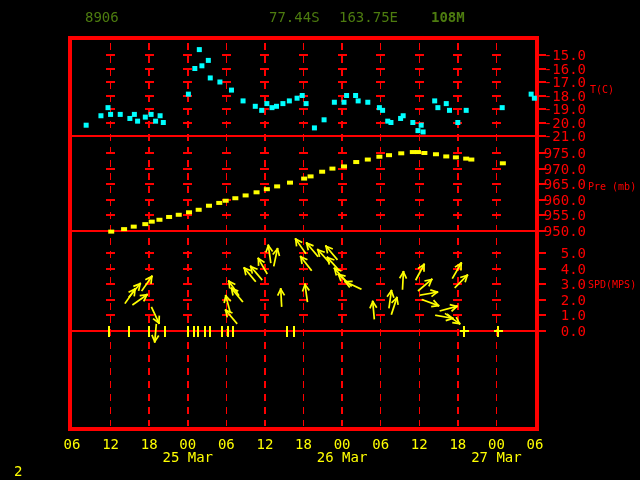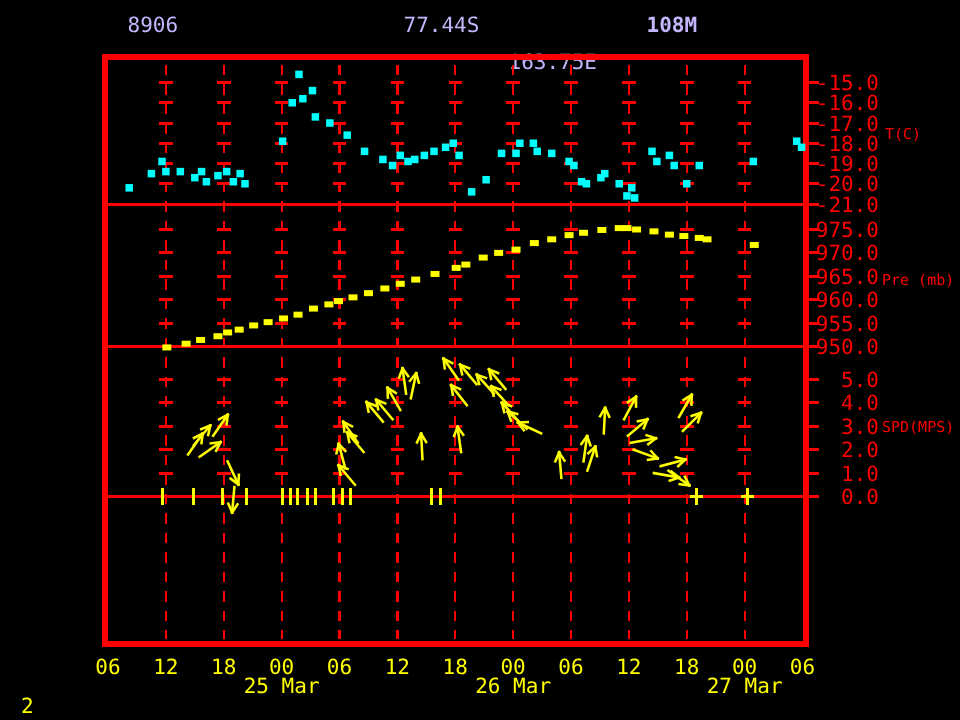--- a/index.html
+++ b/index.html
@@ -1,30 +1,30 @@
 <!DOCTYPE html>
 <html><head>
 <meta charset="utf-8">
 <style>
   html,body{margin:0;padding:0;background:#000;}
   .screen{position:relative;width:640px;height:480px;background:#000;overflow:hidden;
           font-family:"DejaVu Sans Mono", monospace;}
-  .ytext{position:absolute;color:#c4b5fd;font-size:14px;white-space:pre;line-height:14px;}
+  .ytext{position:absolute;color:#4d7c0f;font-size:14px;white-space:pre;line-height:14px;}
   .page-num{position:absolute;left:14px;top:463px;color:#ffff00;font-size:14px;}
   svg{position:absolute;left:0;top:0;}
   svg text{font-family:"DejaVu Sans Mono", monospace;}
 </style>
 </head>
 <body>
 
 <div class="screen">
 
   <div class="ytext" style="left:85px;top:10px;">8906</div>
   <div class="ytext" style="left:269px;top:10px;">77.44S</div>
-  <div class="ytext" style="left:339px;top:10px;margin-top:25px;">163.75E</div>
+  <div class="ytext" style="left:339px;top:10px;">163.75E</div>
   <div class="ytext" style="left:431px;top:10px;font-weight:bold;">108M</div>
 
   <svg id="plot" width="640" height="480">
       <line x1="110.58333333333334" y1="43" x2="110.58333333333334" y2="426" stroke="#ff0000" stroke-width="1.5" stroke-dasharray="7 6" shape-rendering="crispEdges"></line>
       <line x1="106.08333333333334" y1="55" x2="115.08333333333334" y2="55" stroke="#ff0000" stroke-width="2" shape-rendering="crispEdges"></line>
       <line x1="106.08333333333334" y1="68.5" x2="115.08333333333334" y2="68.5" stroke="#ff0000" stroke-width="2" shape-rendering="crispEdges"></line>
       <line x1="106.08333333333334" y1="82" x2="115.08333333333334" y2="82" stroke="#ff0000" stroke-width="2" shape-rendering="crispEdges"></line>
       <line x1="106.08333333333334" y1="95.5" x2="115.08333333333334" y2="95.5" stroke="#ff0000" stroke-width="2" shape-rendering="crispEdges"></line>
       <line x1="106.08333333333334" y1="109" x2="115.08333333333334" y2="109" stroke="#ff0000" stroke-width="2" shape-rendering="crispEdges"></line>
       <line x1="106.08333333333334" y1="122.5" x2="115.08333333333334" y2="122.5" stroke="#ff0000" stroke-width="2" shape-rendering="crispEdges"></line>

